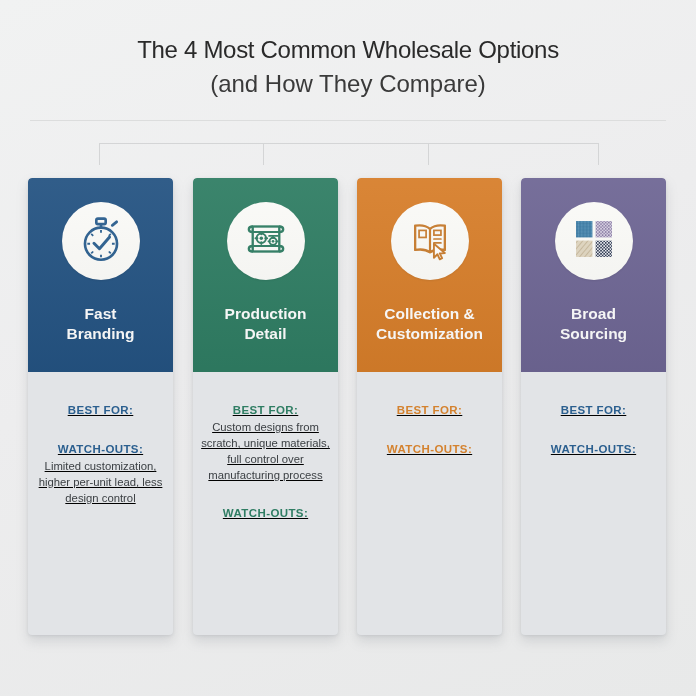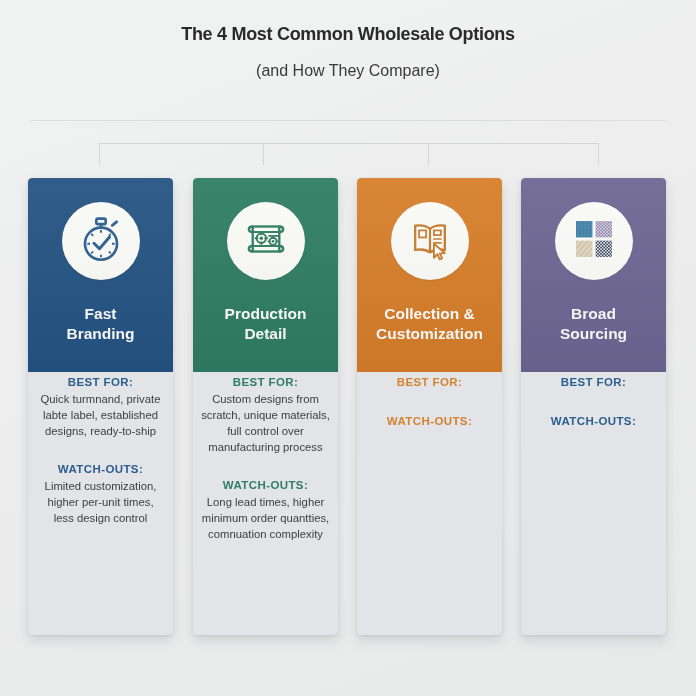--- a/index.html
+++ b/index.html
@@ -23,33 +23,34 @@
 
   
   .header-block {
     position: absolute;
     left: 0;
     top: 24px;
     width: 696px;
     text-align: center;
   }
   .title-main {
-    font-size: 18px;
-    font-weight: bold;
+    font-size: 24px;
+    font-weight: normal;
     color: #2a2a2a;
     letter-spacing: -0.3px;
     line-height: 1.15;
     white-space: nowrap;
+    margin-top: 12px;
   }
   .title-sub {
-    font-size: 16px;
+    font-size: 24px;
     font-weight: normal;
     color: #3a3a3a;
     line-height: 1.2;
-    margin-top: 16px;
+    margin-top: 6px;
     white-space: nowrap;
   }
   .header-rule {
     position: absolute;
     left: 30px;
     top: 120px;
     width: 636px;
     height: 1px;
     background: #dcdddd;
   }
@@ -112,22 +113,23 @@
   .card-title {
     margin-top: 24px;
     color: #ffffff;
     font-size: 15.5px;
     font-weight: bold;
     line-height: 1.28;
     text-align: center;
     padding: 0 6px;
   }
   .card-body {
-    padding: 4px 8px 0 8px;
+    padding: 32px 8px 0 8px;
     text-align: center;
+    text-decoration: underline;
   }
   .section-label {
     font-size: 11.5px;
     font-weight: bold;
     letter-spacing: 0.4px;
     margin-bottom: 3px;
   }
   .section-text {
     font-size: 11.3px;
     color: #3c4044;
@@ -186,24 +188,23 @@
           </svg>
         </span>
       </div>
       <div class="card-title">
         <div>Fast</div>
         <div>Branding</div>
       </div>
     </div>
     <div class="card-body">
       <div class="section-label" style="color: rgb(43, 95, 143);">BEST FOR:</div>
-      <div class="section-text">Quick turmnand, private labte label, established designs, ready-to-ship</div>
       <div class="section-gap"></div>
       <div class="section-label" style="color: rgb(43, 95, 143);">WATCH-OUTS:</div>
-      <div class="section-text">Limited customization, higher per-unit times, less design control</div>
+      <div class="section-text">Limited customization, higher per-unit lead, less design control</div>
     </div>
   </div>
 
   <div class="card" style="left:193px;">
     <div class="card-head" style="background: rgb(47, 125, 99);">
       <div class="icon-circle">
         <span>
           <svg width="50" height="50" viewBox="0 0 64 64" fill="none">
             <rect x="15" y="16" width="34" height="32" stroke="#2f7d63" stroke-width="3" fill="none"></rect>
             <path d="M15 16 Q10 16 10 19.5 Q10 23 15 23" stroke="#2f7d63" stroke-width="3" fill="none"></path>
@@ -235,21 +236,20 @@
       <div class="card-title">
         <div>Production</div>
         <div>Detail</div>
       </div>
     </div>
     <div class="card-body">
       <div class="section-label" style="color: rgb(47, 125, 99);">BEST FOR:</div>
       <div class="section-text">Custom designs from scratch, unique materials, full control over manufacturing process</div>
       <div class="section-gap"></div>
       <div class="section-label" style="color: rgb(47, 125, 99);">WATCH-OUTS:</div>
-      <div class="section-text">Long lead times, higher minimum order quantties, comnuation complexity</div>
     </div>
   </div>
 
   <div class="card" style="left:357px;">
     <div class="card-head" style="background: rgb(215, 126, 42);">
       <div class="icon-circle">
         <span>
           <svg width="50" height="50" viewBox="0 0 64 64" fill="none">
             <path d="M32 19 Q25 13 13 15 L13 46 Q25 44 32 49 Q39 44 51 46 L51 15 Q39 13 32 19 Z" stroke="#c87c2e" stroke-width="3" fill="none" stroke-linejoin="round"></path>
             <line x1="32" y1="19" x2="32" y2="49" stroke="#c87c2e" stroke-width="2.8"></line>

